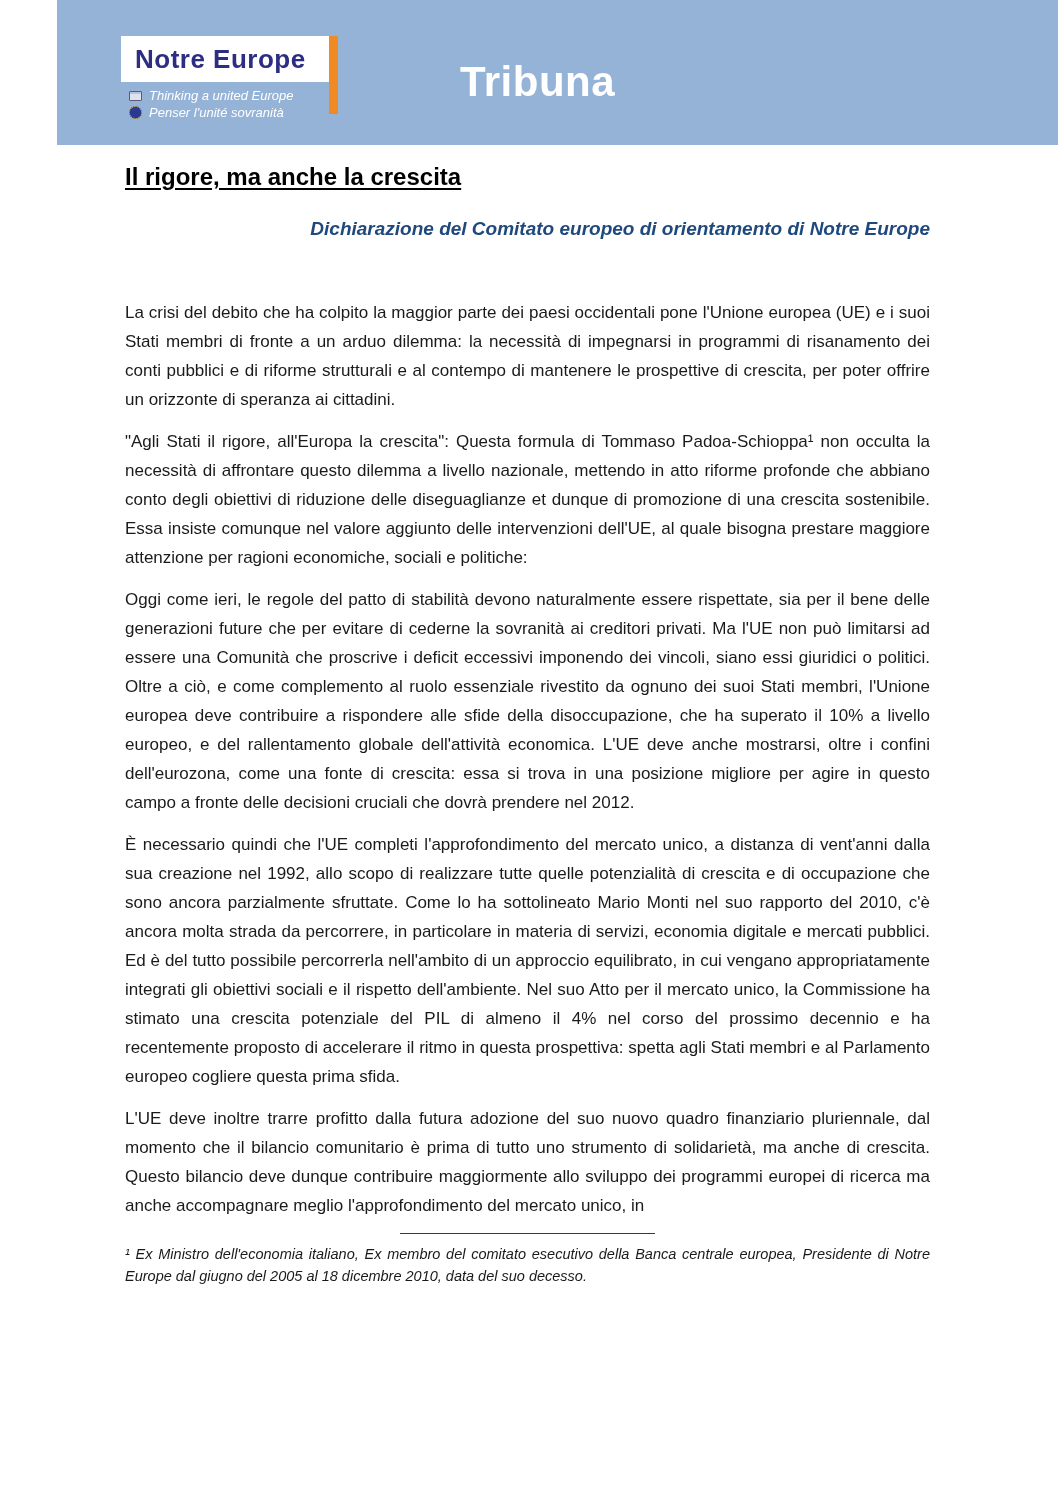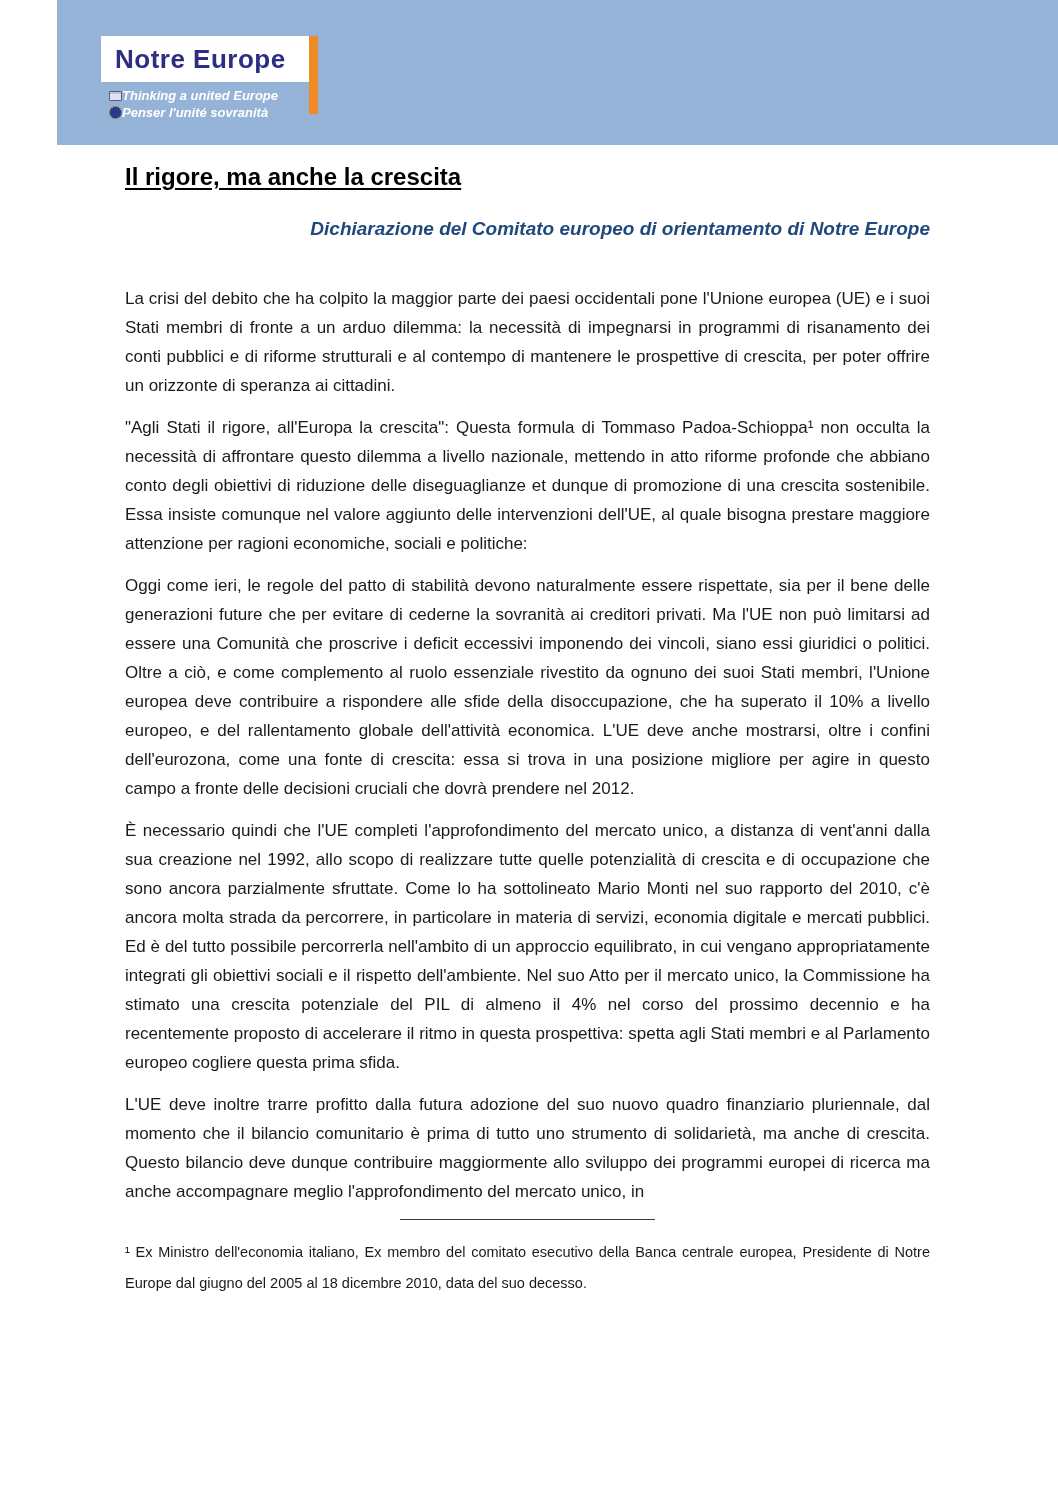--- a/index.html
+++ b/index.html
@@ -16,21 +16,21 @@
 
   
   .banner {
     margin-left: 57px;
     height: 145px;
     background: #95b3d7;
     position: relative;
   }
   .logo {
     position: absolute;
-    left: 44px;
+    left: 64px;
     top: 36px;
     width: 230px;
   }
   .logo-box {
     position: relative;
     width: 208px;
     height: 46px;
     background: #ffffff;
     display: flex;
     align-items: center;
@@ -48,23 +48,23 @@
     left: 208px;
     top: 0;
     width: 9px;
     height: 78px;
     background: #f08a24;
   }
   .taglines { margin-top: 5px; }
   .tag-row {
     display: flex;
     align-items: center;
+    gap: 7px;
     height: 17px;
     padding-left: 8px;
-    font-weight: bold;
   }
   .tag-text {
     color: #ffffff;
     font-style: italic;
     font-size: 13px;
     white-space: nowrap;
   }
   .icon-book {
     width: 13px;
     height: 10px;
@@ -113,42 +113,43 @@
     color: #000000;
   }
   .subtitle {
     margin: 27px 0 0;
     text-align: right;
     font-size: 19px;
     font-weight: bold;
     font-style: italic;
     color: #1f497d;
   }
-  .body { margin-top: 44px; }
+  .body { margin-top: 58px; }
   .body p {
     margin: 0 0 13px;
     font-size: 17px;
     line-height: 29px;
     text-align: justify;
     color: #1a1a1a;
   }
 
   
   .footnote-rule {
     margin-top: 7px;
     width: 255px;
     border: 0;
     border-top: 1.5px solid #3a3a3a;
   }
   .footnote {
-    margin-top: 17px;
+    margin-top: 9px;
     font-size: 14.5px;
-    line-height: 31px;
+    line-height: 22px;
     text-align: justify;
     color: #1a1a1a;
+    font-style: italic;
   }
 </style>
 </head>
 <body>
 
 <div class="page">
 
   <header class="banner">
     <div class="logo">
       <div class="logo-box">
@@ -159,20 +160,21 @@
         <div class="tag-row">
           <span class="icon-book"></span>
           <span class="tag-text">Thinking a united Europe</span>
         </div>
         <div class="tag-row">
           <span class="icon-eu"></span>
           <span class="tag-text">Penser l'unité sovranità</span>
         </div>
       </div>
     </div>
+    <div class="banner-title">Tribuna</div>
   </header>
 
   <main class="content">
 
     <h1 class="title">Il rigore, ma anche la crescita</h1>
 
     <h2 class="subtitle">Dichiarazione del Comitato europeo di orientamento di Notre Europe</h2>
 
     <div class="body">
       <p>La crisi del debito che ha colpito la maggior parte dei paesi occidentali pone l'Unione europea (UE) e i suoi Stati membri di fronte a un arduo dilemma: la necessità di impegnarsi in programmi di risanamento dei conti pubblici e di riforme strutturali e al contempo di mantenere le prospettive di crescita, per poter offrire un orizzonte di speranza ai cittadini.</p>

